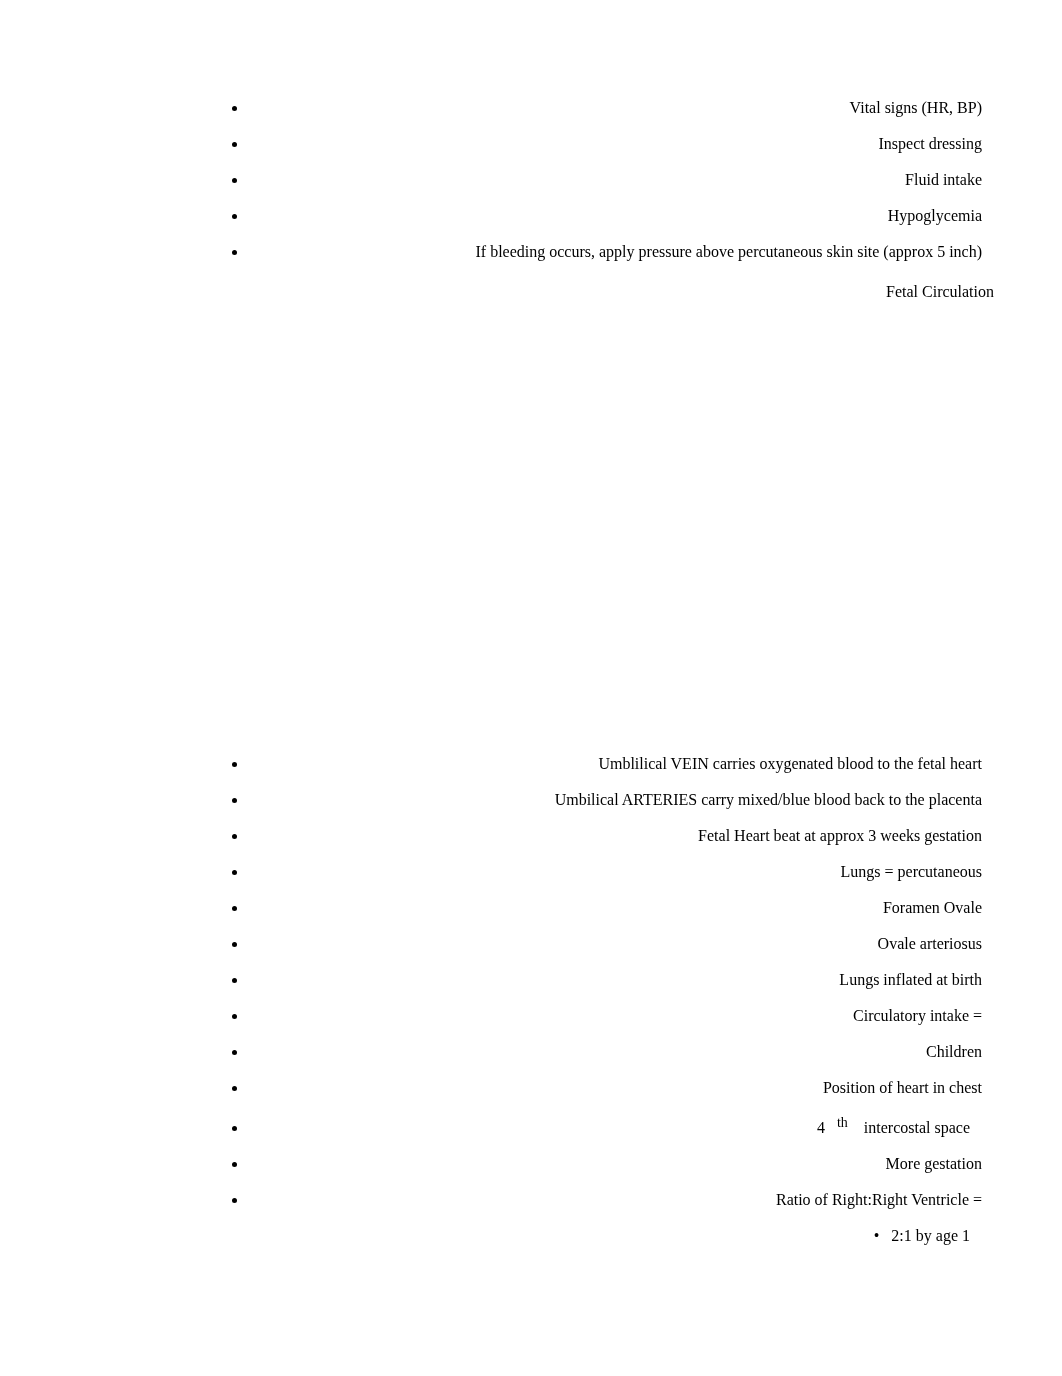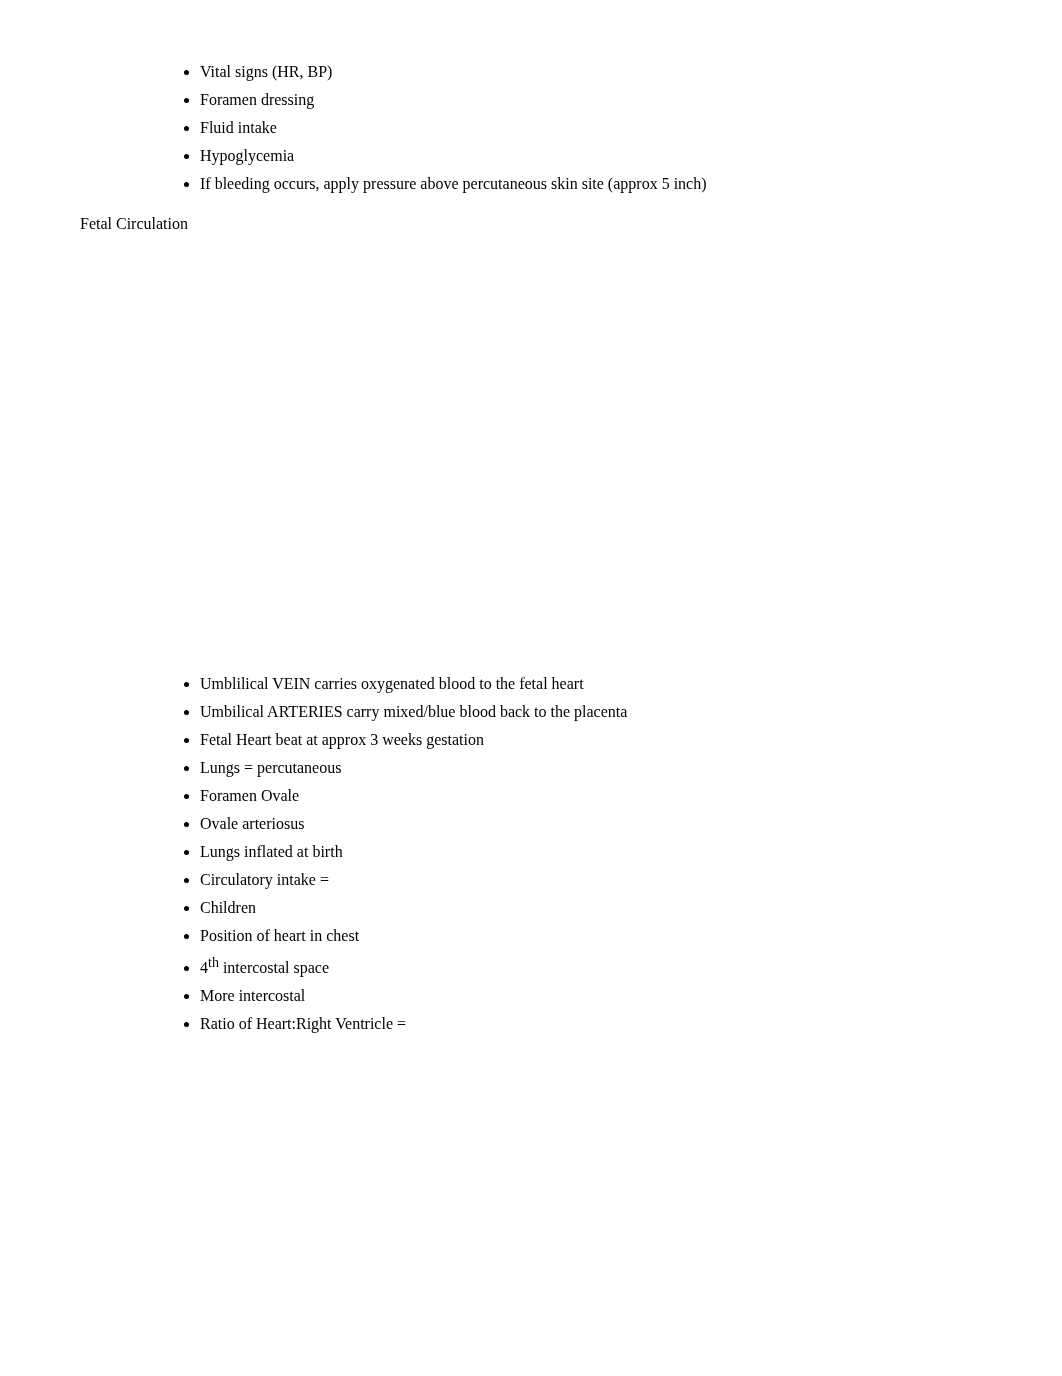--- a/index.html
+++ b/index.html
@@ -1,18 +1,19 @@
 <!DOCTYPE html>
 <html><head>
   <meta charset="utf-8">
   <style>
     * {
-      margin: 0;
+      margin: 12px;
       padding: 0;
       box-sizing: border-box;
+      text-align: right;
     }
 
     body {
       background: #ffffff;
       font-family: "Times New Roman", Times, serif;
       font-size: 16px;
       color: #000000;
       width: 1062px;
       min-height: 1376px;
       padding: 60px 80px;
@@ -43,21 +44,21 @@
     sup {
       font-size: 14px;
       vertical-align: super;
     }
   </style>
 </head>
 <body>
 
 <ul class="bullet-list">
   <li>Vital signs (HR, BP)</li>
-  <li>Foramen dressing</li>
+  <li>Inspect dressing</li>
   <li>Fluid intake</li>
   <li>Hypoglycemia</li>
   <li>If bleeding occurs, apply pressure above percutaneous skin site (approx 5 inch)</li>
 </ul>
 
 <p class="section-heading">Fetal Circulation</p>
 
 <div class="spacer"></div>
 
 <ul class="bullet-list">
@@ -67,15 +68,18 @@
   <li>Lungs = percutaneous</li>
   <li>Foramen Ovale</li>
   <li>Ovale arteriosus</li>
   <li>Lungs inflated at birth</li>
   <li>Circulatory intake =</li>
   <li>Children</li>
   <li>Position of heart in chest</li>
   <li>
     <span>4<sup>th</sup> intercostal space</span>
   </li>
-  <li>More intercostal</li>
-  <li>Ratio of Heart:Right Ventricle =</li>
+  <li>More gestation</li>
+  <li>Ratio of Right:Right Ventricle =</li>
+  <li style="list-style: none; margin-left: 20px;">
+    <span>•&nbsp;&nbsp; 2:1 by age 1</span>
+  </li>
 </ul>
 
 </body></html>

